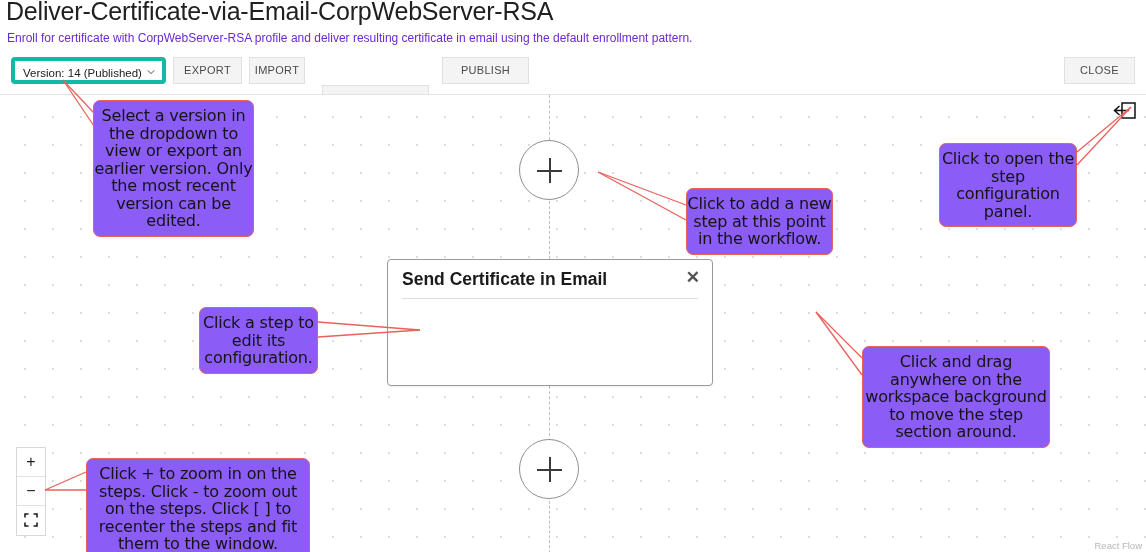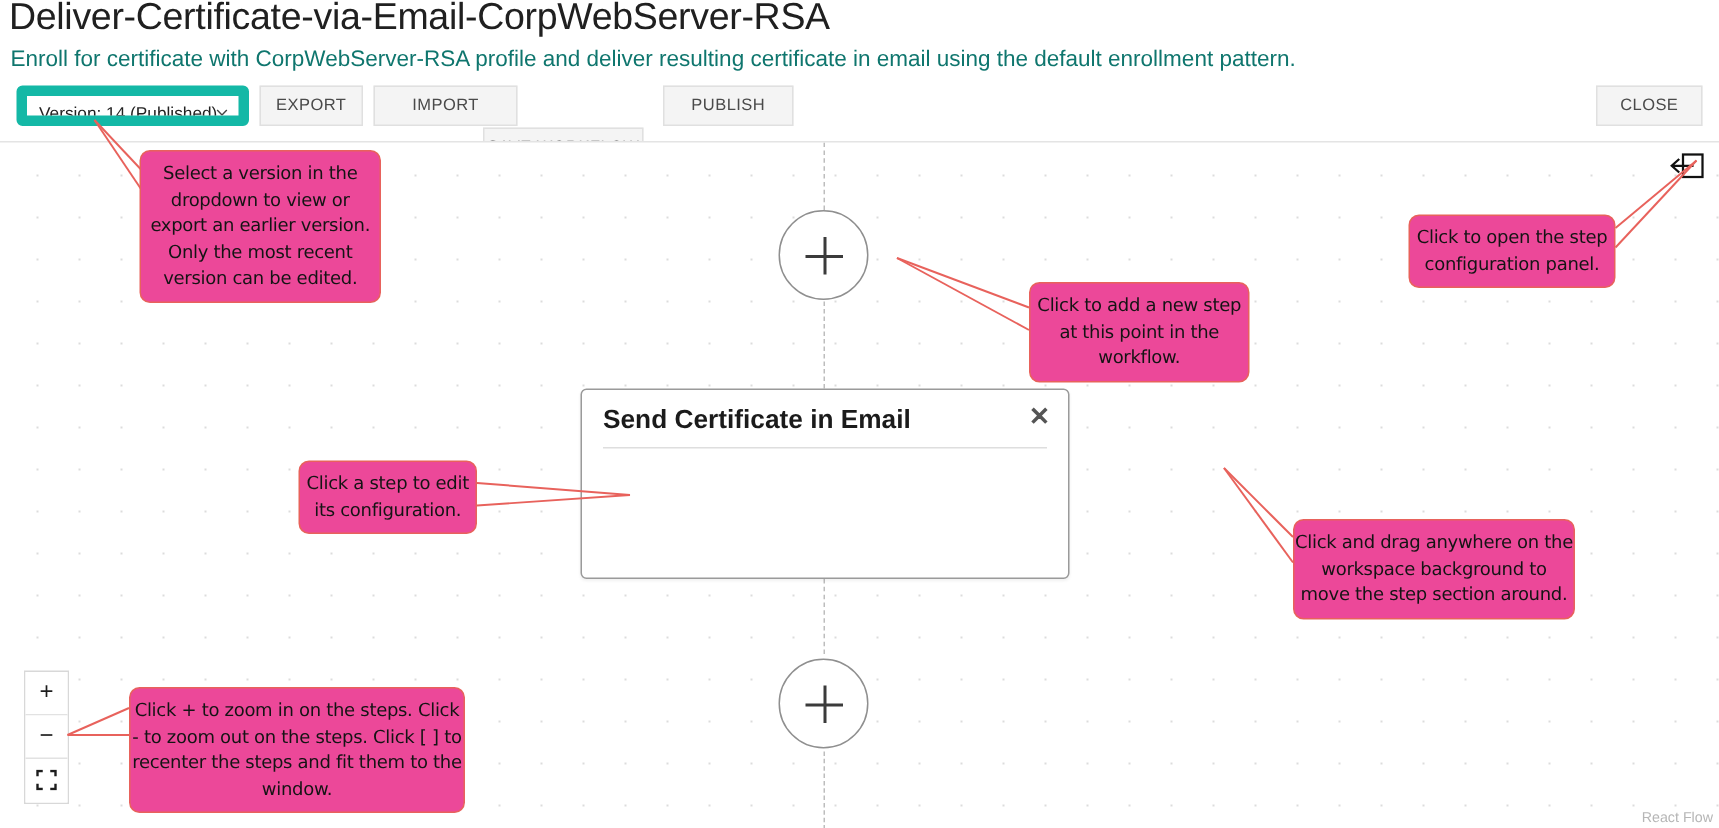--- a/index.html
+++ b/index.html
@@ -22,37 +22,37 @@
     left: 6px; top: -3px;
     font-size: 25px;
     font-weight: 400;
     color: #202020;
     letter-spacing: -0.2px;
     white-space: nowrap;
   }
   #page-subtitle {
     position: absolute;
     left: 7px; top: 31px;
-    font-size: 15px;
-    color: #0f766e;
+    font-size: 12px;
+    color: #6d28d9;
     white-space: nowrap;
     text-align: right;
   }
 
   
   #toolbar {
     position: absolute;
     left: 0; top: 56px;
     width: 1146px; height: 38px;
   }
   .version-select {
     position: absolute;
     left: 11px; top: 1px;
     width: 155px; height: 27px;
-    border: 7px solid #14b8a6;
+    border: 4px solid #14b8a6;
     border-radius: 4px;
     background: #ffffff;
     font-size: 11.5px;
     color: #222;
     padding: 0 20px 0 8px;
     line-height: 25px;
     white-space: nowrap;
     overflow: hidden;
   }
   .version-select .chev {
@@ -68,21 +68,21 @@
     background: #f4f4f4;
     color: #4a4a4a;
     font-size: 11px;
     letter-spacing: 0.3px;
     line-height: 25px;
     text-align: center;
     white-space: nowrap;
     cursor: pointer;
   }
   #btn-export { left: 173px; width: 69px; }
-  #btn-import { left: 249px; width: 96px; }
+  #btn-import { left: 249px; width: 56px; }
   #btn-save   { left: 322px; width: 107px; margin-top: 28px; }
   #btn-publish{ left: 442px; width: 87px; }
   #btn-close  { left: 1064px; width: 71px; }
 
   
   #canvas {
     position: absolute;
     left: 0; top: 94px;
     width: 1146px; height: 458px;
     border-top: 1px solid #e4e4e4;
@@ -199,25 +199,25 @@
   #attribution {
     position: absolute;
     right: 4px; bottom: 1px;
     font-size: 9.5px;
     color: #b6b6b6;
   }
 
   
   .callout {
     position: absolute;
-    background: #ec4899;
+    background: #8b5cf6;
     border: 1.6px solid #e8625c;
     border-radius: 7px;
     color: #141414;
-    font-size: 12px;
+    font-size: 16px;
     line-height: 17.5px;
     text-align: center;
     padding: 6px 0;
     font-family: "DejaVu Sans", sans-serif;
     letter-spacing: -0.2px;
   }
   #callout-version  { left: 93px;  top: 100px; width: 161px; }
   #callout-addstep  { left: 686px; top: 188px; width: 147px; }
   #callout-panel    { left: 939px; top: 143px; width: 138px; }
   #callout-editstep { left: 199px; top: 307px; width: 119px; }

